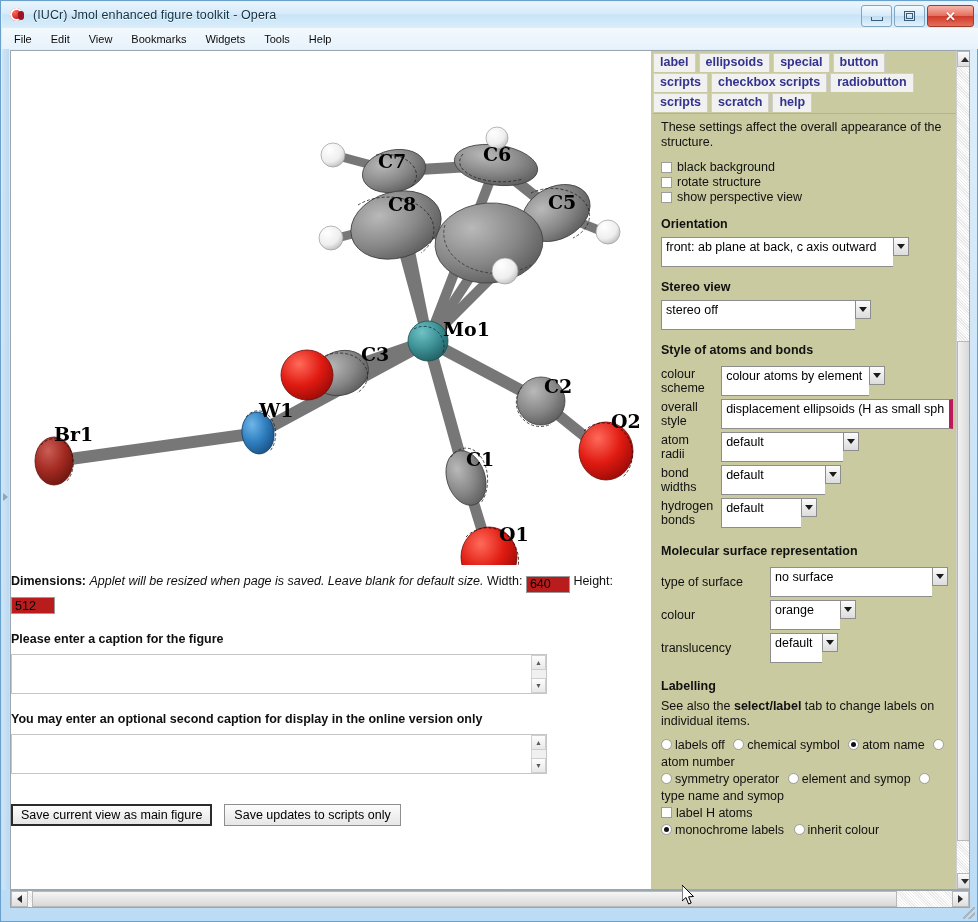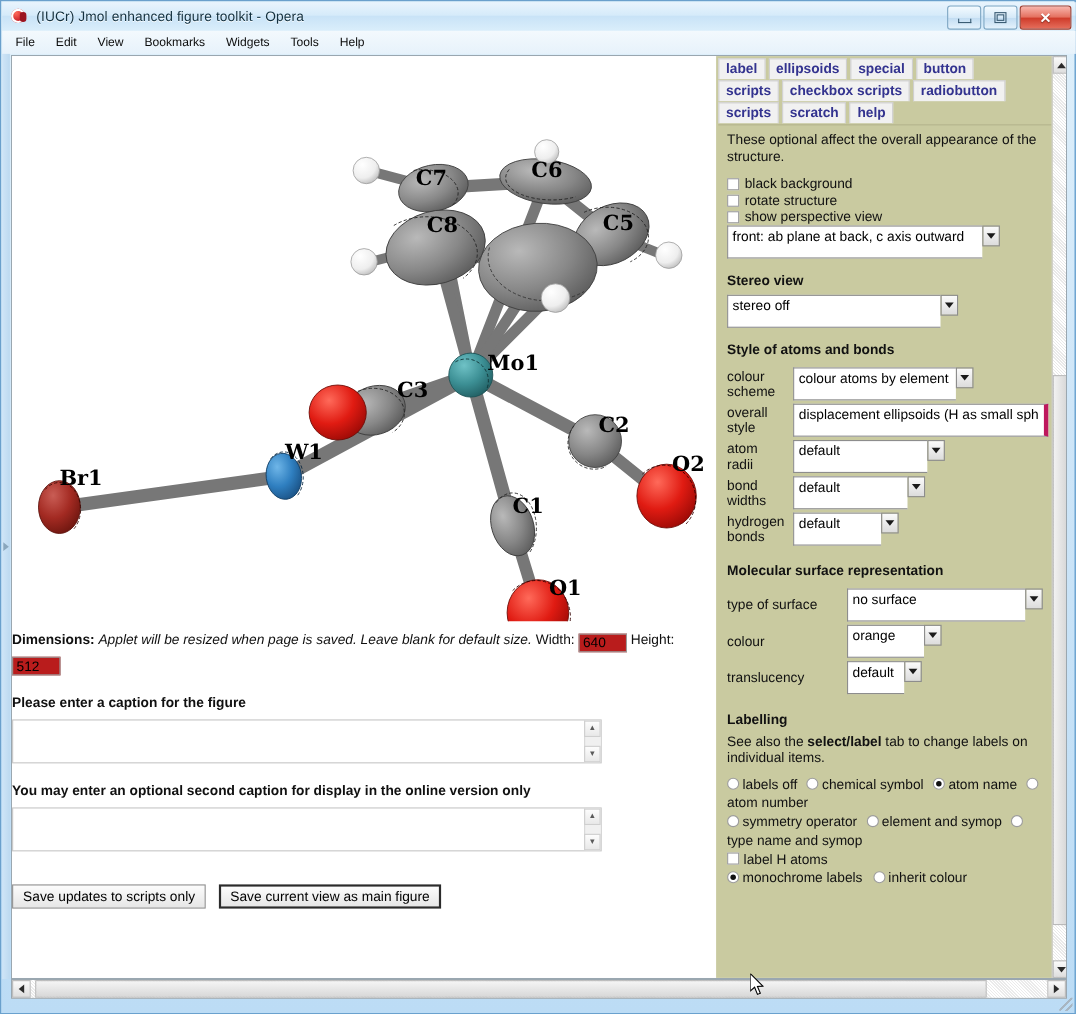--- a/index.html
+++ b/index.html
@@ -440,22 +440,22 @@
           <div class="sbar"></div>
           <div class="sup" style="right:0;left:auto;">
               <span>▲</span>
             </div>
           <div class="sdn" style="right:0;left:auto;">
               <span>▼</span>
             </div>
         </div>
 
         <div class="btnrow">
+          <button class="fbtn primary">Save current view as main figure</button>
           <button class="fbtn">Save updates to scripts only</button>
-          <button class="fbtn primary">Save current view as main figure</button>
         </div>
       </div>
     </div>
 
     <div class="rightpanel">
 
       <div class="tabstrip">
         <div class="tabrow">
           <div class="tab">label</div>
           <div class="tab">ellipsoids</div>
@@ -469,35 +469,36 @@
         </div>
         <div class="tabrow">
           <div class="tab">scripts</div>
           <div class="tab">scratch</div>
           <div class="tab">help</div>
         </div>
       </div>
 
       <div class="settings">
 
-        <div class="s-intro">These optional affect the overall appearance of the structure.</div>
+        <div class="s-intro">These settings affect the overall appearance of the structure.</div>
 
         <div class="cbrow">
           <span class="cbox"></span>
           <span class="cblabel">black background</span>
         </div>
         <div class="cbrow">
           <span class="cbox"></span>
           <span class="cblabel">rotate structure</span>
         </div>
         <div class="cbrow">
           <span class="cbox"></span>
           <span class="cblabel">show perspective view</span>
         </div>
 
+        <div class="s-head">Orientation</div>
         <div class="selwrap">
           <div class="sel" style="width:232px;">front: ab plane at back, c axis outward</div>
           <div class="selarrow">
               <i></i>
             </div>
         </div>
 
         <div class="s-head">Stereo view</div>
         <div class="selwrap">
           <div class="sel" style="width:194px;">stereo off</div>

